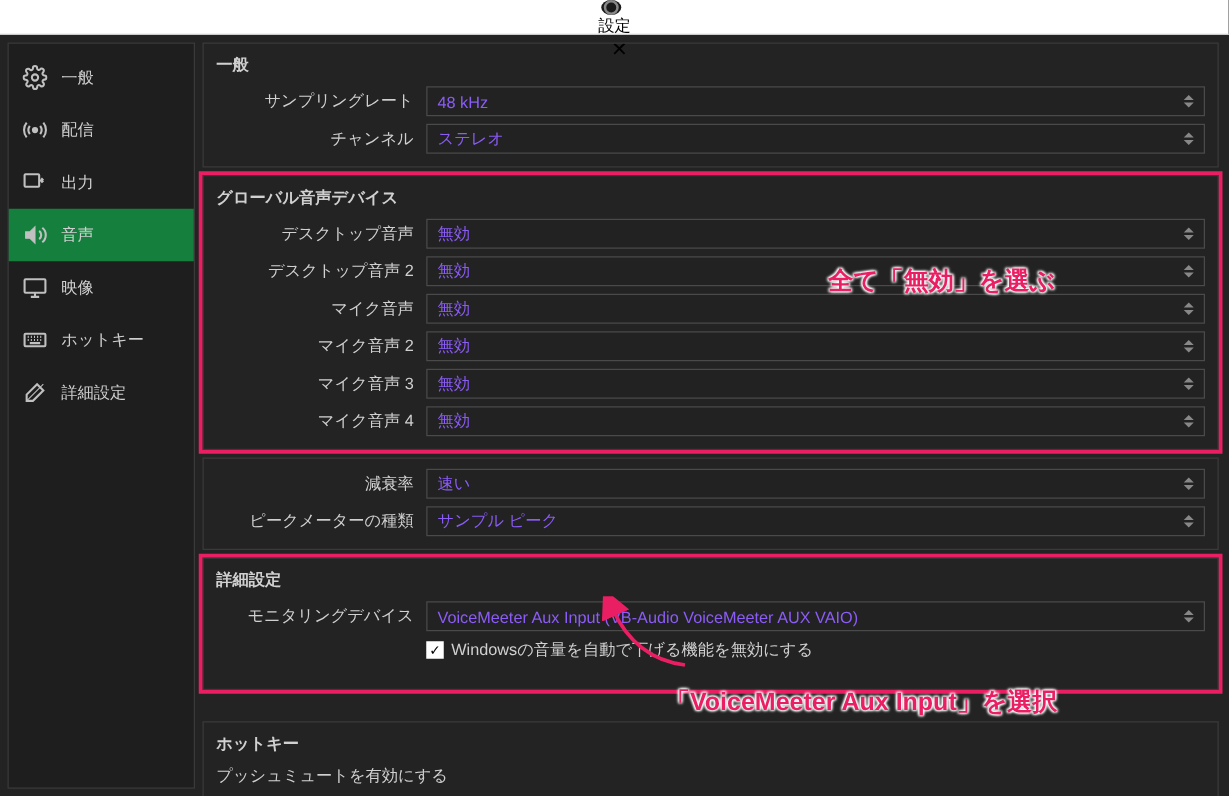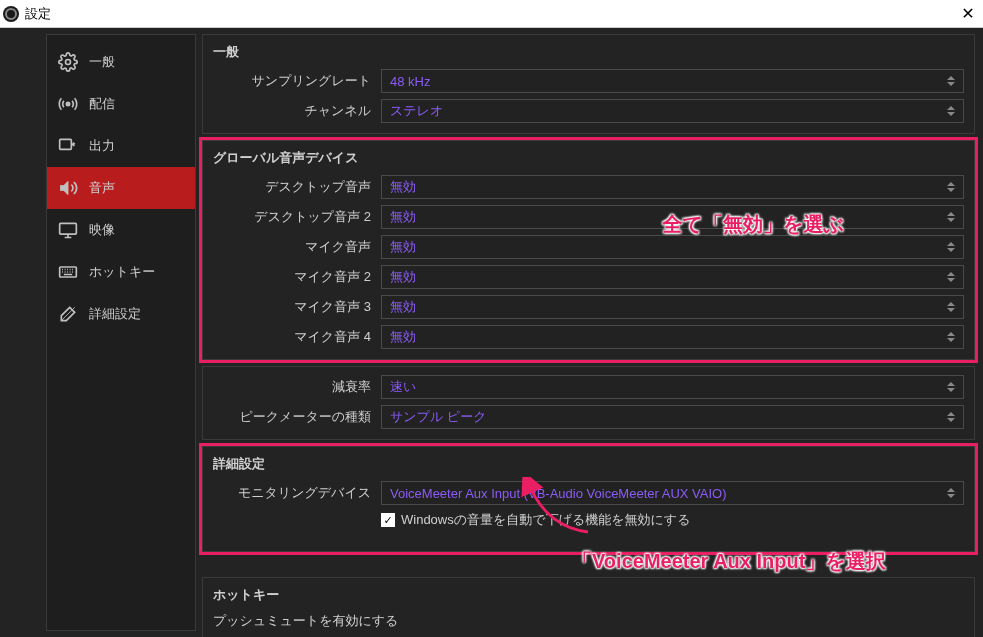--- a/index.html
+++ b/index.html
@@ -10,23 +10,24 @@
   background: #2b2b2b;
   width: 983px;
   height: 637px;
   overflow: hidden;
 }
 .titlebar {
   height: 28px;
   background: #ffffff;
   display: flex;
   align-items: center;
-  padding: 0 3px;
+  padding: 0 16px;
   color: #000;
   border-bottom: 1px solid #ccc;
+  flex-direction: column;
 }
 .titlebar .obs-icon {
   width: 16px; height: 16px;
   border-radius: 50%;
   background: #1a1a1a;
   margin-right: 6px;
   display: inline-flex;
   align-items: center;
   justify-content: center;
 }
@@ -40,38 +41,37 @@
 .titlebar .close {
   width: 40px; height: 28px;
   display: flex; align-items: center; justify-content: center;
   font-size: 16px;
   margin-right: -8px;
 }
 .main {
   display: flex;
   height: calc(637px - 28px);
   background: #232323;
-  padding-left: 40px;
 }
 .sidebar {
   width: 150px;
   background: #1e1e1e;
   padding: 6px 0;
   border: 1px solid #3a3a3a;
   margin: 6px 0 6px 6px;
 }
 .side-item {
   display: flex;
   align-items: center;
   padding: 10px 10px;
   gap: 10px;
   color: #d0d0d0;
 }
 .side-item.active {
-  background: #b91c1c;
+  background: #15803d;
 }
 .side-icon {
   width: 22px; height: 22px;
   display: inline-flex;
   align-items: center;
   justify-content: center;
   color: #c0c0c0;
 }
 .content {
   flex: 1;

